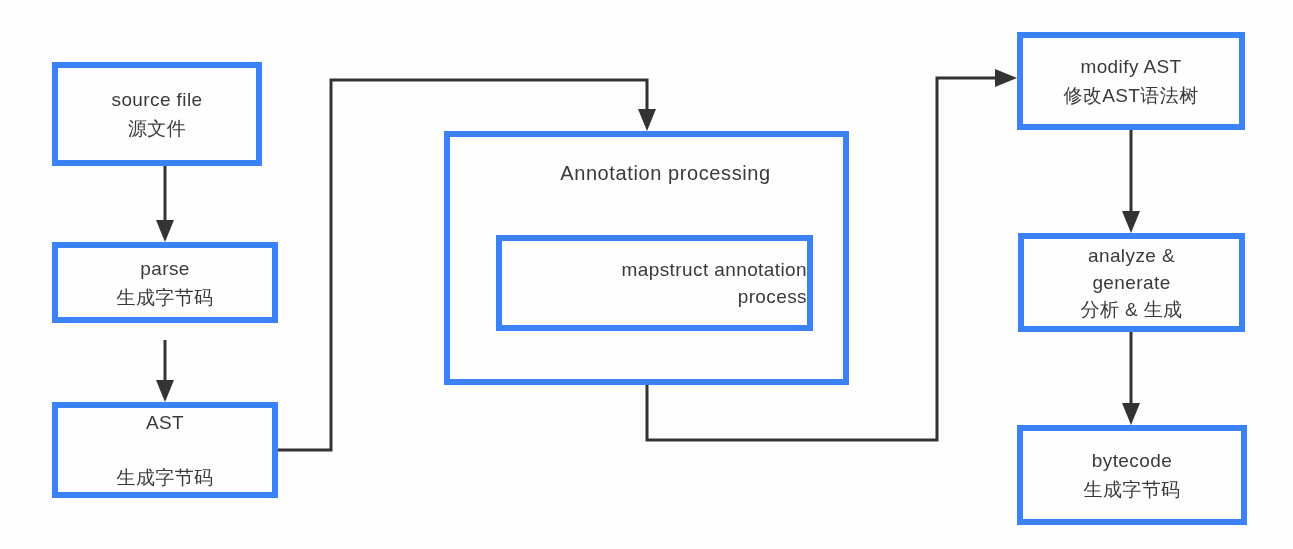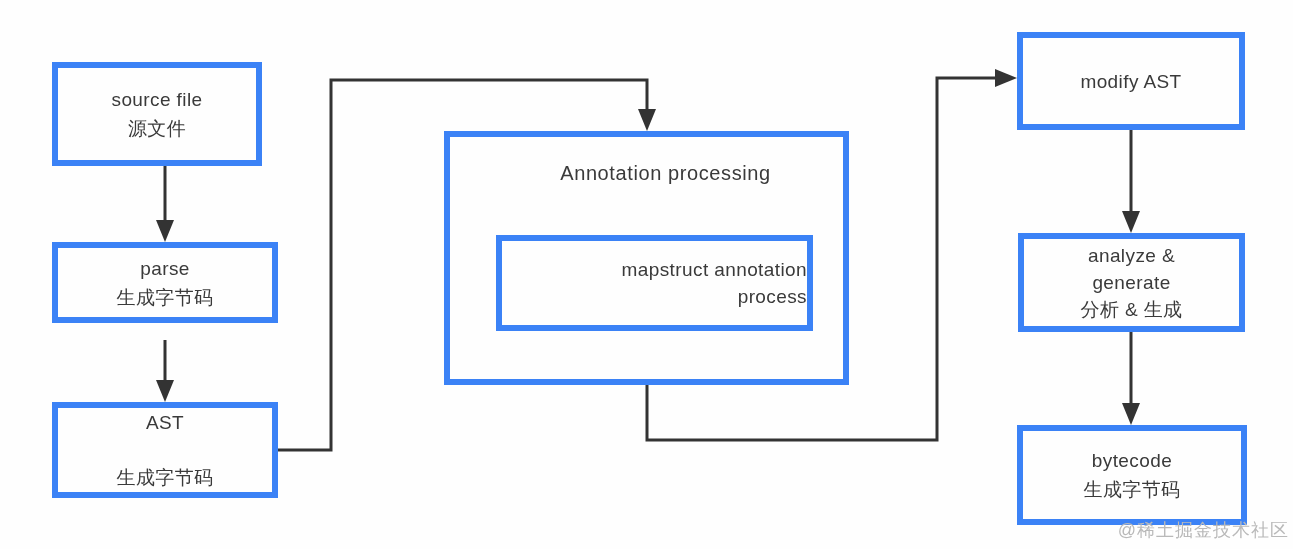--- a/index.html
+++ b/index.html
@@ -137,28 +137,28 @@
   <div class="node node-annotation">
     <div class="ln annotation-title">Annotation processing</div>
     <div class="node node-mapstruct">
       <div class="ln">mapstruct annotation</div>
       <div class="ln">process</div>
     </div>
   </div>
 
   <div class="node node-modify">
     <div class="ln">modify AST</div>
+    <div class="ln">修改AST语法树</div>
   </div>
 
   <div class="node node-bytecode">
     <div class="ln">bytecode</div>
     <div class="ln">生成字节码</div>
   </div>
 
   <div class="node node-analyze">
     <div class="ln">analyze &amp;</div>
     <div class="ln">generate</div>
     <div class="ln">分析 &amp; 生成</div>
   </div>
 
-  <div class="watermark">@稀土掘金技术社区</div>
 
 </div>
 
 </body></html>

